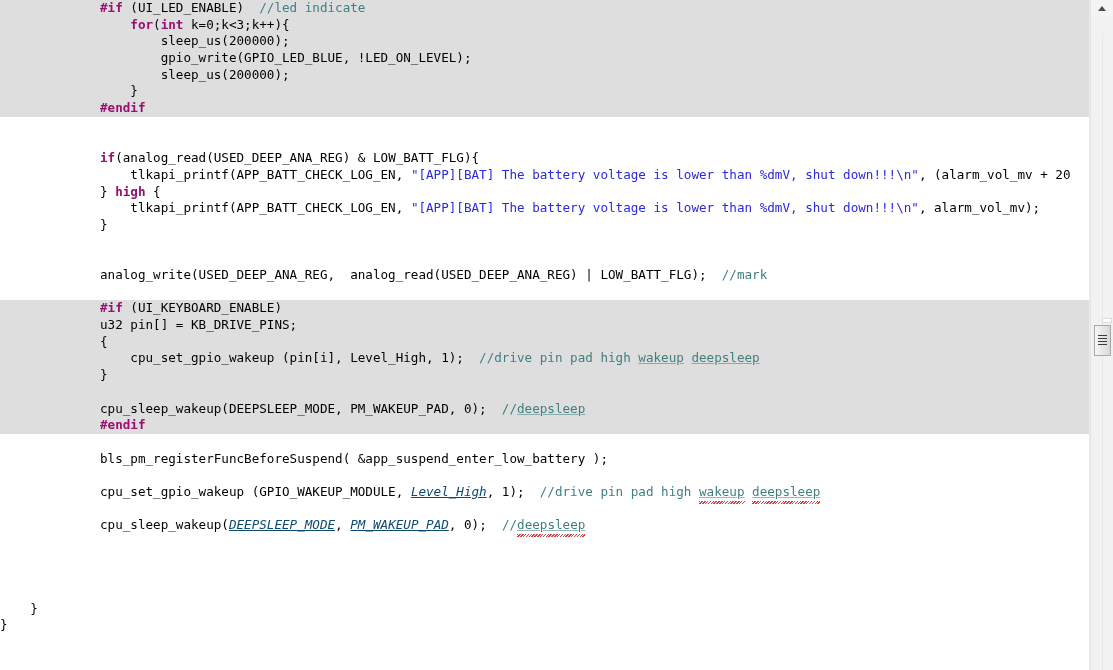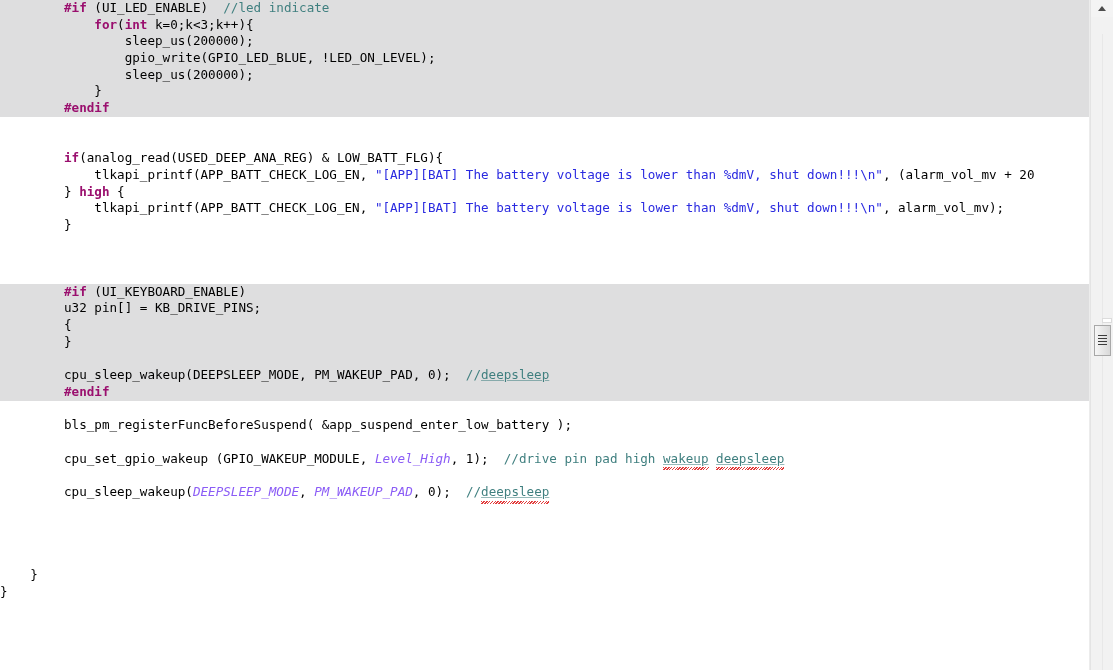--- a/index.html
+++ b/index.html
@@ -35,42 +35,42 @@
 
   .code-line {
     position: relative;
     height: 16.7px;
     line-height: 16.7px;
     white-space: pre;
     font-family: "DejaVu Sans Mono", "Liberation Mono", monospace;
     font-size: 12.6px;
     letter-spacing: 0px;
     color: #000000;
-    padding-left: 64px;
+    padding-left: 100px;
     box-sizing: border-box;
   }
   .code-line.hl {
     background: #dededf;
   }
   .code-line.hl::before {
     content: "";
     position: absolute;
     left: 0;
     top: 0;
     bottom: 0;
     width: 64px;
     background: #dededf;
   }
   .indent0 { padding-left: 0px; }
 
   
   .kw      { color: #9a0f6e; font-weight: bold; }   
   .cmt     { color: #3f7f7f; }                      
   .str     { color: #2a2ae0; }                      
-  .ital    { color: #8b5cf6; font-style: italic; }  
+  .ital    { color: #0c4a6e; font-style: italic; text-decoration: underline; }  
   .plain   { color: #000000; }
 
   
   .sq {
     position: relative;
     display: inline-block;
     text-decoration: underline;
     text-decoration-color: rgba(63,127,127,0.55);
     text-underline-offset: 1px;
   }
@@ -191,24 +191,26 @@
       <div class="code-line hl"><span class="kw">#endif</span></div>
       <div class="code-line">&nbsp;</div>
       <div class="code-line">&nbsp;</div>
       <div class="code-line"><span class="kw">if</span><span class="plain">(analog_read(USED_DEEP_ANA_REG) &amp; LOW_BATT_FLG){</span></div>
       <div class="code-line"><span class="plain">    tlkapi_printf(APP_BATT_CHECK_LOG_EN, </span><span class="str">"[APP][BAT] The battery voltage is lower than %dmV, shut down!!!\n"</span><span class="plain">, (alarm_vol_mv + 20</span></div>
       <div class="code-line"><span class="plain">} </span><span class="kw">high</span><span class="plain"> {</span></div>
       <div class="code-line"><span class="plain">    tlkapi_printf(APP_BATT_CHECK_LOG_EN, </span><span class="str">"[APP][BAT] The battery voltage is lower than %dmV, shut down!!!\n"</span><span class="plain">, alarm_vol_mv);</span></div>
       <div class="code-line"><span class="plain">}</span></div>
       <div class="code-line">&nbsp;</div>
       <div class="code-line">&nbsp;</div>
+      <div class="code-line"><span class="plain">analog_write(USED_DEEP_ANA_REG,  analog_read(USED_DEEP_ANA_REG) | LOW_BATT_FLG);  </span><span class="cmt">//mark</span></div>
       <div class="code-line">&nbsp;</div>
       <div class="code-line hl"><span class="kw">#if</span><span class="plain"> (UI_KEYBOARD_ENABLE)</span></div>
       <div class="code-line hl"><span class="plain">u32 pin[] = KB_DRIVE_PINS;</span></div>
       <div class="code-line hl"><span class="plain">{</span></div>
+      <div class="code-line hl"><span class="plain">    cpu_set_gpio_wakeup (pin[i], Level_High, 1);  </span><span class="cmt">//drive pin pad high </span><span class="cmt sq">wakeup</span><span class="cmt"> </span><span class="cmt sq">deepsleep</span></div>
       <div class="code-line hl"><span class="plain">}</span></div>
       <div class="code-line hl">&nbsp;</div>
       <div class="code-line hl"><span class="plain">cpu_sleep_wakeup(DEEPSLEEP_MODE, PM_WAKEUP_PAD, 0);  </span><span class="cmt">//</span><span class="cmt sq">deepsleep</span></div>
       <div class="code-line hl"><span class="kw">#endif</span></div>
       <div class="code-line">&nbsp;</div>
       <div class="code-line"><span class="plain">bls_pm_registerFuncBeforeSuspend( &amp;app_suspend_enter_low_battery );</span></div>
       <div class="code-line">&nbsp;</div>
       <div class="code-line"><span class="plain">cpu_set_gpio_wakeup (GPIO_WAKEUP_MODULE, </span><span class="ital">Level_High</span><span class="plain">, 1);  </span><span class="cmt">//drive pin pad high </span><span class="cmt sq">wakeup</span><span class="cmt"> </span><span class="cmt sq">deepsleep</span></div>
       <div class="code-line">&nbsp;</div>
       <div class="code-line"><span class="plain">cpu_sleep_wakeup(</span><span class="ital">DEEPSLEEP_MODE</span><span class="plain">, </span><span class="ital">PM_WAKEUP_PAD</span><span class="plain">, 0);  </span><span class="cmt">//</span><span class="cmt sq">deepsleep</span></div>

